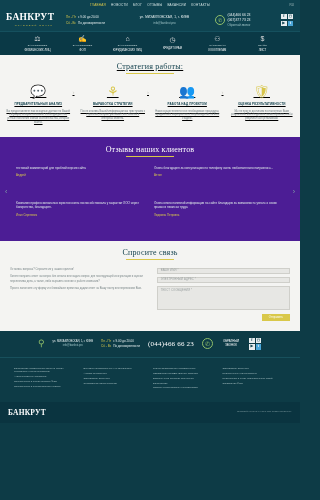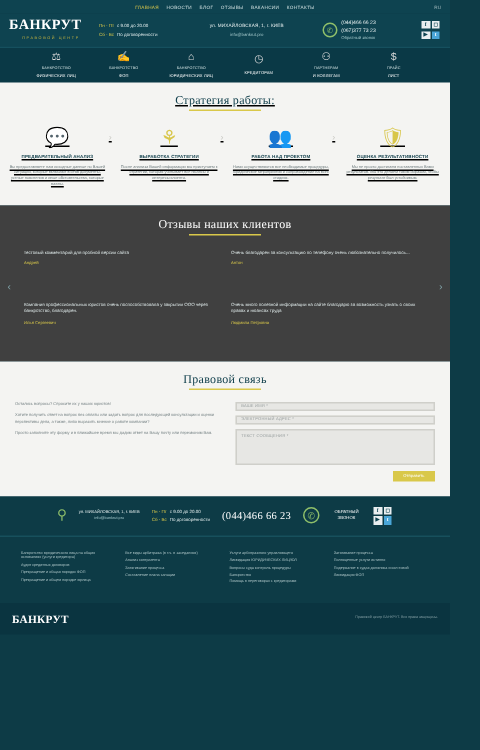--- a/index.html
+++ b/index.html
@@ -123,21 +123,21 @@
     text-transform: uppercase; text-align: center;
     margin-top: 4px; letter-spacing: .1px; line-height: 1.2;
   }
   .card-desc {
     color: #6d7b7e; font-size: 2.6px; text-align: center;
     margin-top: 3px; line-height: 1.45;
   }
   .chev { color: #c9c9c4; font-size: 6px; padding-top: 6px; flex: 0 0 6px; }
 
   
-  .reviews { background: #404040; padding: 8px 0 10px; }
+  .reviews { background: #4c1d95; padding: 8px 0 10px; }
   .sec-title.light { color: #ffffff; }
   .rev-grid {
     display: grid; grid-template-columns: 1fr 1fr;
     gap: 5px 8px; padding: 9px 16px 0;
     position: relative;
   }
   .rev-item { display: flex; flex-direction: column; min-height: 30px; }
   .rev-text { color: #dfeaea; font-size: 3px; line-height: 1.55; }
   .rev-author { color: #d9c84a; font-size: 2.8px; margin-top: 3px; }
   .rev-arrow {
@@ -344,21 +344,21 @@
         <span class="rev-author">Илья Сергеевич</span>
       </div>
       <div class="rev-item">
         <span class="rev-text">Очень много полезной информации на сайте благодарю за возможность узнать о своих правах и нюансах труда</span>
         <span class="rev-author">Людмила Петровна</span>
       </div>
     </div>
   </div>
 
   <div class="feedback">
-    <div class="sec-title">Правовой связь</div>
+    <div class="sec-title">Спросите связь</div>
     <div class="fb-body">
       <div class="fb-left">
         <p class="fb-p">Остались вопросы? Спросите их у наших юристов!</p>
         <p class="fb-p">Хотите получить ответ на вопрос без оплаты или задать вопрос для последующей консультации и оценки перспективы дела, а также, либо выразить мнение о работе компании?</p>
         <p class="fb-p">Просто заполните эту форму и в ближайшее время мы дадим ответ на Вашу почту или перезвоним Вам.</p>
       </div>
       <div class="fb-right">
         <div class="fld">ВАШЕ ИМЯ *</div>
         <div class="fld">ЭЛЕКТРОННЫЙ АДРЕС *</div>
         <div class="fld area">ТЕКСТ СООБЩЕНИЯ *</div>

